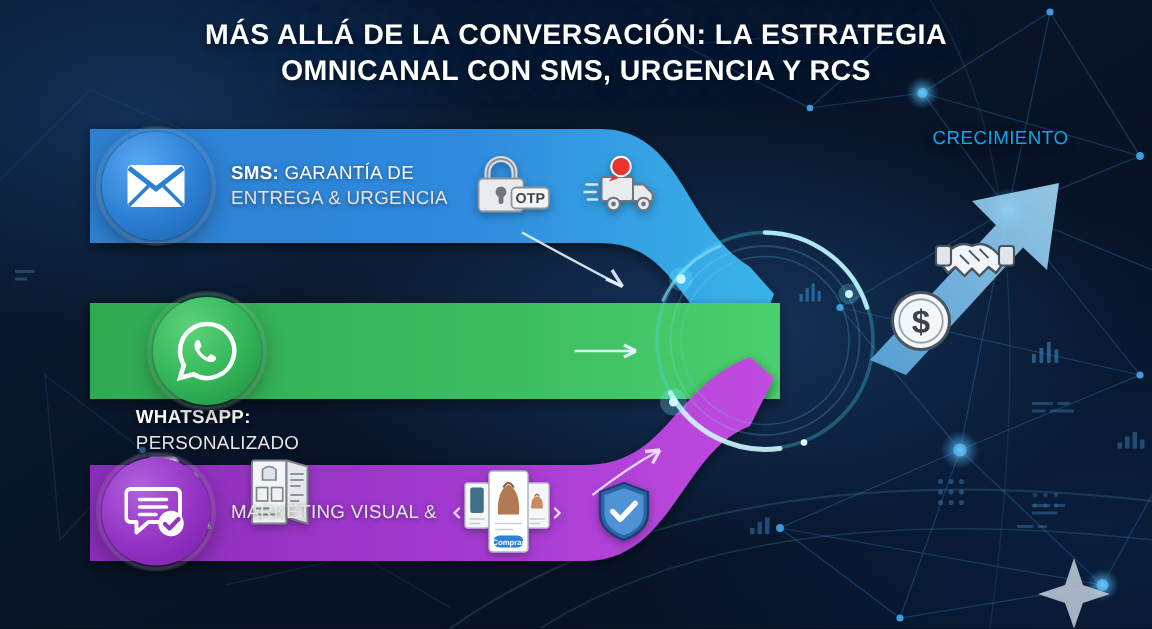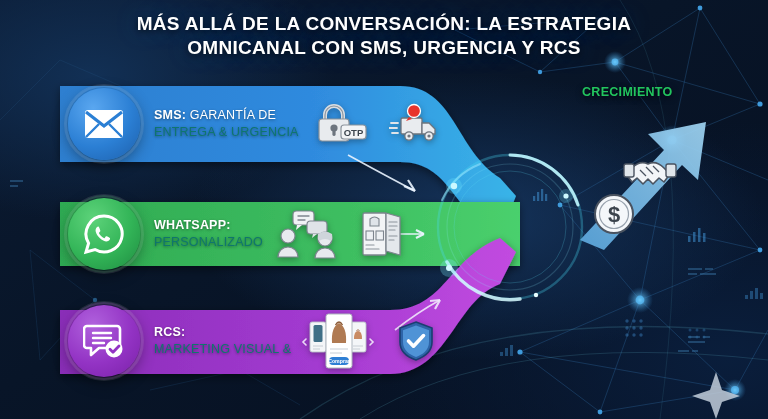--- a/index.html
+++ b/index.html
@@ -46,21 +46,21 @@
   .badge svg{ display:block; }
   .b-sms{ background:radial-gradient(circle at 35% 28%,#5aa7f0 0%,#2b7fd4 55%,#1d5fab 100%);
           box-shadow:0 5px 16px rgba(0,0,0,.45),0 0 0 3px rgba(70,150,230,.22); }
   .b-wa{ background:radial-gradient(circle at 35% 28%,#5dd37a 0%,#32b457 55%,#1f8c41 100%);
          box-shadow:0 5px 16px rgba(0,0,0,.45),0 0 0 3px rgba(60,190,100,.20); }
   .b-rcs{ background:radial-gradient(circle at 35% 28%,#b061dd 0%,#9333c4 55%,#7a21a8 100%);
           box-shadow:0 5px 16px rgba(0,0,0,.45),0 0 0 3px rgba(170,80,215,.22); }
 
   .rowtext{ margin-left:14px; color:#fff; text-shadow:0 1px 3px rgba(0,0,0,.45); }
   .rowtext .l1{ font-size:12.5px; line-height:1.33; letter-spacing:.2px; }
-  .rowtext .l2{ font-size:12.5px; line-height:1.33; letter-spacing:.2px; color:#0f766e; }
+  .rowtext .l2{ font-size:12.5px; line-height:1.33; letter-spacing:.2px; color:#e5e5e5; }
   .rowtext b{ font-weight:bold; }
 
   .glyphs{ display:flex; align-items:center; gap:22px; margin-left:16px; }
   .glyphs svg{ display:block; filter:drop-shadow(0 2px 3px rgba(0,0,0,.3)); }
 
   
   .hub{ position:absolute; left:451px; top:168px; width:118px; height:118px; z-index:20; }
   .hub-core{
     position:absolute; inset:10px; border-radius:50%;
     background:radial-gradient(circle at 38% 30%, #244457 0%, #16303f 42%, #0a1a26 75%, #061019 100%);
@@ -70,21 +70,21 @@
     position:absolute; inset:0; display:flex; flex-direction:column;
     align-items:center; justify-content:center; z-index:4;
     color:#fff; font-weight:bold; font-size:12.5px; line-height:1.28;
     letter-spacing:.5px; text-align:center;
     text-shadow:0 1px 4px rgba(0,0,0,.85);
   }
 
   
   .growth-label{
     position:absolute; right:16px; top:84px; z-index:25; width:170px;
-    text-align:left; color:#22c55e; font-weight:bold; font-size:12.5px;
+    text-align:center; color:#0ea5e9; font-weight:normal; font-size:12.5px;
     line-height:1.3; letter-spacing:.3px;
     text-shadow:0 2px 6px rgba(0,0,0,.8);
   }
   .growth-art{ position:absolute; right:40px; top:120px; width:150px; height:130px; z-index:18; }
 </style>
 </head>
 <body>
 
 <div class="stage">
 
@@ -300,21 +300,21 @@
             <path d="M0 25 h8"></path>
             <path d="M3 30 h6"></path>
         </g>
         <circle cx="25" cy="8" r="6.5" fill="#e8342c"></circle>
         <circle cx="25" cy="8" r="6.5" fill="none" stroke="#fff" stroke-width="1.3"></circle>
         <path d="M20 14 l-3 4 l6 -2 z" fill="#e8342c"></path>
       </svg>
     </div>
   </div>
 
-  <div class="row" style="left:32px; top:198px;">
+  <div class="row" style="left:32px; top:198px;flex-direction:column;">
     <div class="badge b-wa">
       <svg width="42" height="42" viewBox="0 0 42 42">
         <path d="M21 3 a18 18 0 0 0 -15.4 27.3 L3 39 l9-2.5 A18 18 0 1 0 21 3 z" fill="none" stroke="#fff" stroke-width="3"></path>
         <path d="M15.5 13.5 c-.7 0-1.4.3-1.9 1 -.7.9-1.3 2.2-.9 4 .5 2.3 2 4.6 4 6.5
                  2.2 2.1 5 3.4 6.7 3.4 1.3 0 2.4-.5 3.1-1.3 .5-.6.7-1.4.5-2
                  -.1-.4-2.9-1.8-3.3-1.9 -.4-.1-.7 0-1 .4 l-1 1.3c-.2.3-.5.3-.9.1
                  -1-.5-2.2-1.3-3.2-2.4 -.8-.9-1.4-1.8-1.6-2.3 -.2-.4-.1-.6.2-.9
                  l.9-.9c.3-.3.3-.6.2-1 -.1-.3-1-2.9-1.4-3.5 -.2-.4-.4-.5-.8-.5z" fill="#fff"></path>
       </svg>
     </div>
@@ -372,21 +372,20 @@
         <g stroke="#fff" stroke-width="2.4" stroke-linecap="round">
           <path d="M10 11 h18"></path>
             <path d="M10 16 h18"></path>
             <path d="M10 21 h11"></path>
         </g>
         <circle cx="31" cy="27" r="8.5" fill="#fff"></circle>
         <path d="M27 27.3 l3 3 l6 -6.3" fill="none" stroke="#9333c4" stroke-width="2.8" stroke-linecap="round" stroke-linejoin="round"></path>
       </svg>
     </div>
     <div class="rowtext">
-      <div class="l1"><b>RCS:</b></div>
       <div class="l2">MARKETING VISUAL &amp;</div>
     </div>
     <div class="glyphs" style="margin-left:10px;">
       <svg width="74" height="64" viewBox="0 0 74 64">
         <path d="M5 30 l-3 3 l3 3" fill="none" stroke="#ead9f6" stroke-width="1.6" stroke-linecap="round"></path>
         <path d="M69 30 l3 3 l-3 3" fill="none" stroke="#ead9f6" stroke-width="1.6" stroke-linecap="round"></path>
 
         <rect x="9" y="13" width="16" height="30" rx="2" fill="#f4f6f8" stroke="#b9c0c8" stroke-width=".9"></rect>
         <rect x="12.5" y="16" width="9" height="17" rx="1.5" fill="#3f6f86"></rect>
         <g stroke="#c3cad1" stroke-width=".9">

